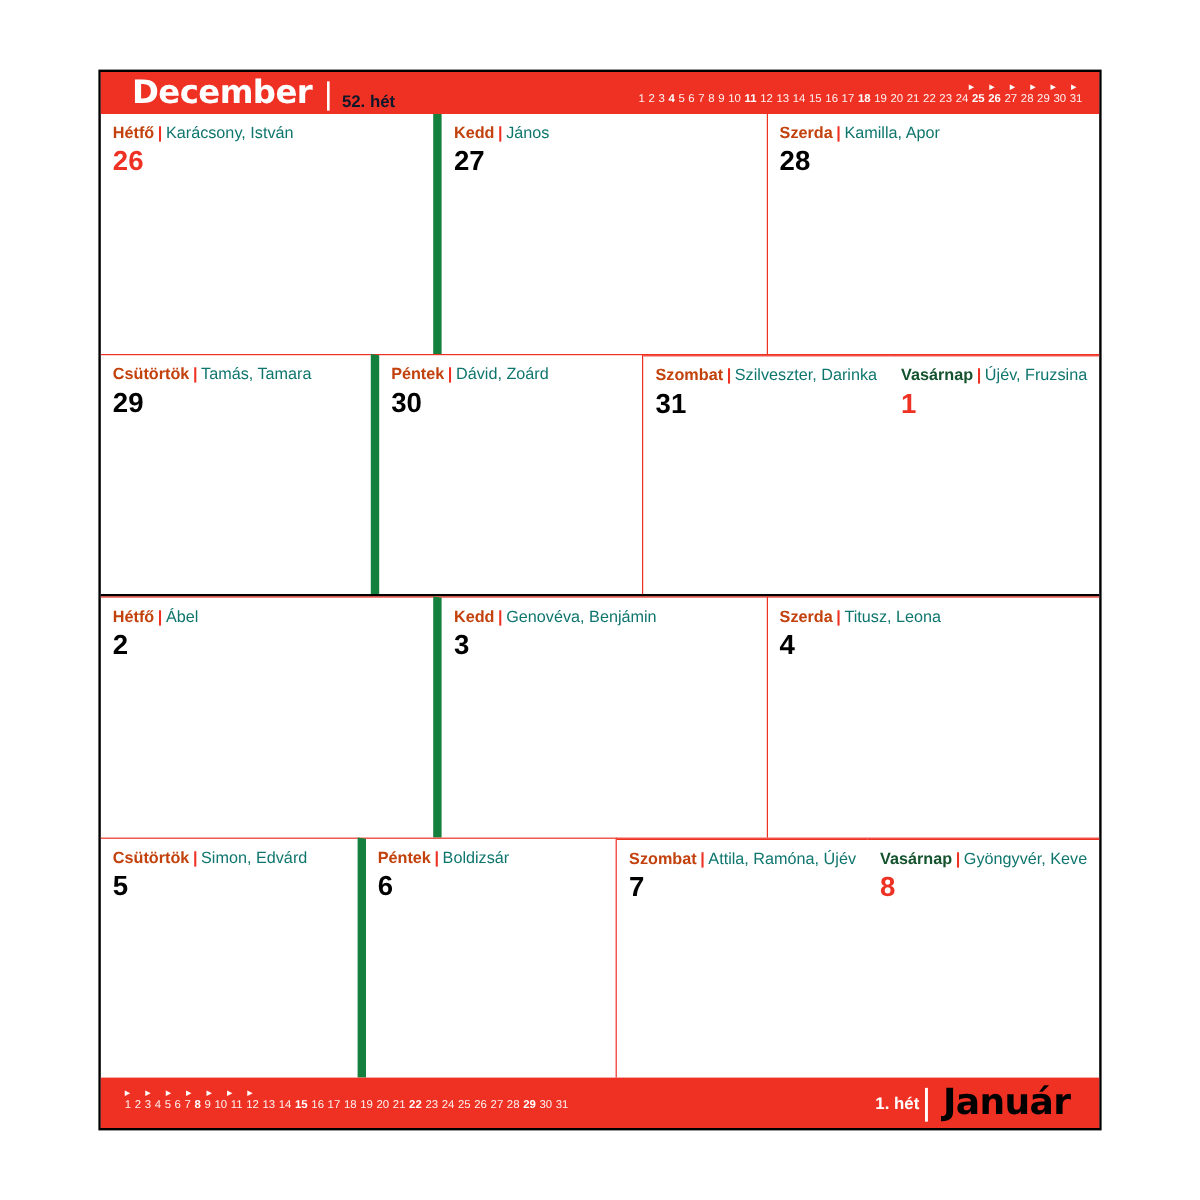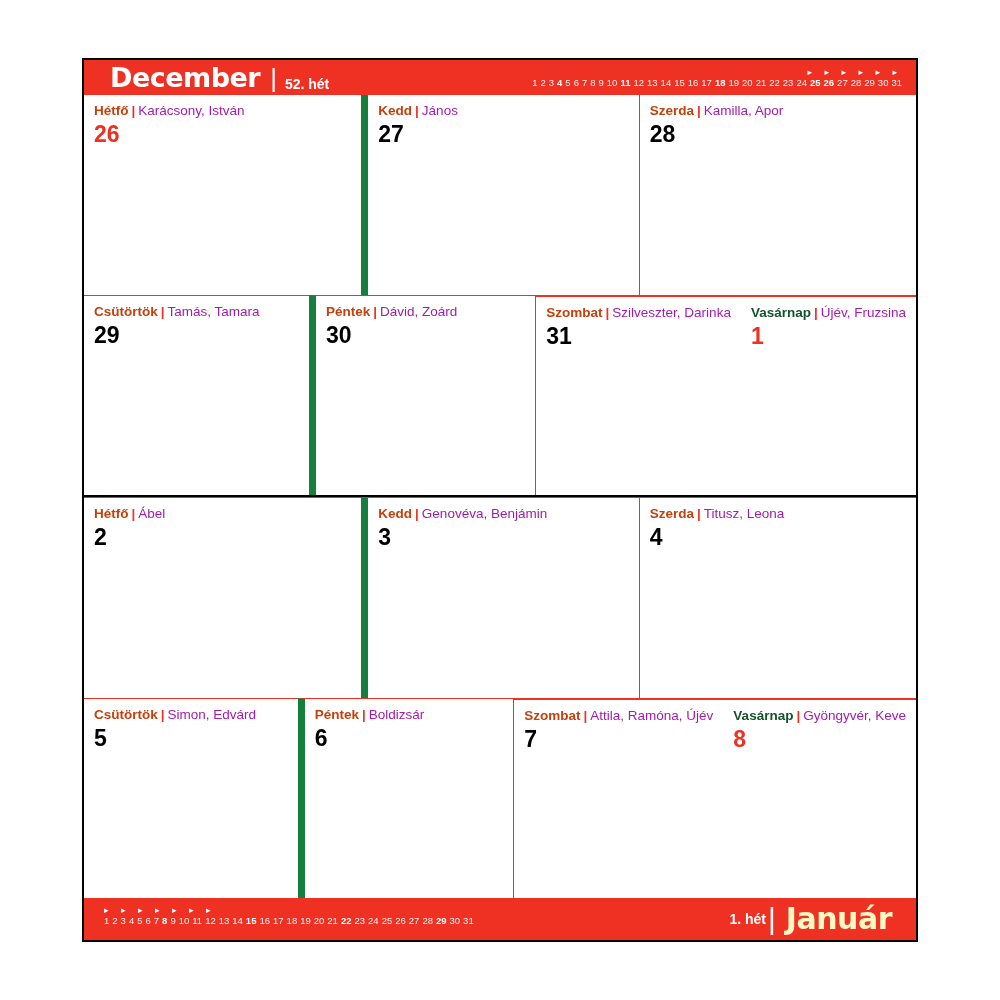--- a/index.html
+++ b/index.html
@@ -48,21 +48,21 @@
     line-height: 1;
   }
   .month-sep {
     color: #ffffff;
     font-size: 26px;
     font-weight: 300;
     margin: 0 8px 0 10px;
     line-height: 1;
   }
   .week-label {
-    color: #ffffff;
+    color: #0f172a;
     font-weight: bold;
     font-size: 14px;
     line-height: 1;
     margin-top: 12px;
   }
   .week-label-bottom {
     color: #ffffff;
     font-weight: bold;
     font-size: 14px;
     line-height: 1;
@@ -154,21 +154,21 @@
     font-weight: bold;
     color: #c2410c;
   }
   .dayname.red { color: #14532d; text-align: center; }
   .pipe {
     color: #ef3124;
     font-weight: bold;
     margin: 0 3px;
   }
   .names {
-    color: #a21caf;
+    color: #0f766e;
     font-weight: normal;
   }
   .daynum {
     font-size: 23px;
     font-weight: bold;
     color: #000000;
     line-height: 26px;
     margin-top: 3px;
   }
   .daynum.red { color: #ef3124; }
@@ -178,21 +178,21 @@
     height: 42px;
     background: #ef3124;
     display: flex;
     align-items: center;
     justify-content: flex-end;
     flex: 0 0 auto;
     overflow: hidden;
     padding-right: 24px;
   }
   .month-title-bottom {
-    color: #fef9c3;
+    color: #000000;
     font-family: "DejaVu Sans", sans-serif;
     font-weight: bold;
     font-size: 30px;
     letter-spacing: -0.5px;
     line-height: 1;
   }
   .sep-bottom {
     color: #ffffff;
     font-size: 30px;
     font-weight: 300;

